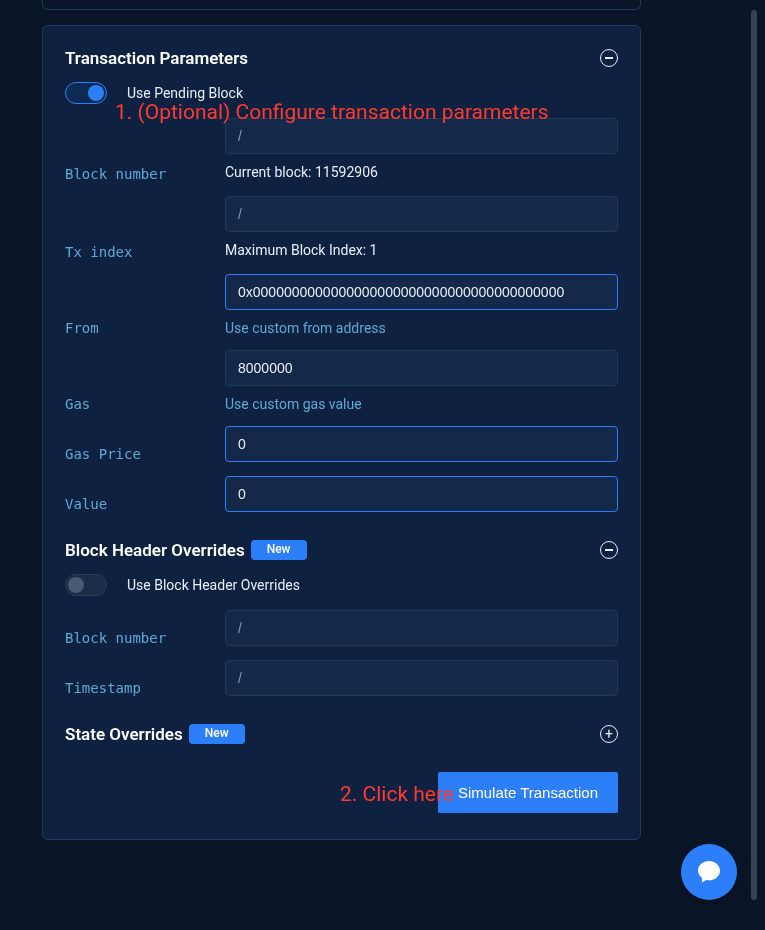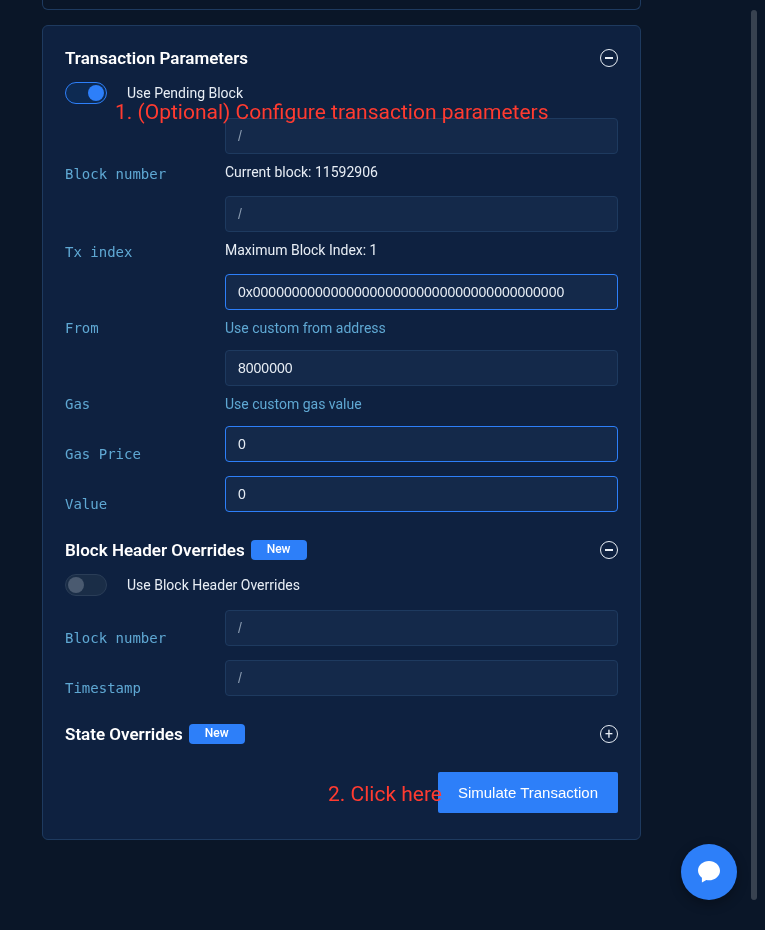--- a/index.html
+++ b/index.html
@@ -323,21 +323,21 @@
 
     <div class="section-header section-divider" style="margin-bottom:0;">
       <div class="header-left">
         <span class="section-title">State Overrides</span>
         <span class="badge">New</span>
       </div>
       <span class="expand-icon"></span>
     </div>
 
     <div class="button-row" style="position:relative;">
-      <span class="annotation" style="right:176px; top:10px;">2. Click here</span>
+      <span class="annotation" style="right:164px; top:10px;">2. Click here</span>
       <button class="primary-button">Simulate Transaction</button>
     </div>
 
   </div>
 
   <div class="scrollbar">
     <div class="scrollbar-thumb"></div>
   </div>
 
   <div class="chat-fab">

